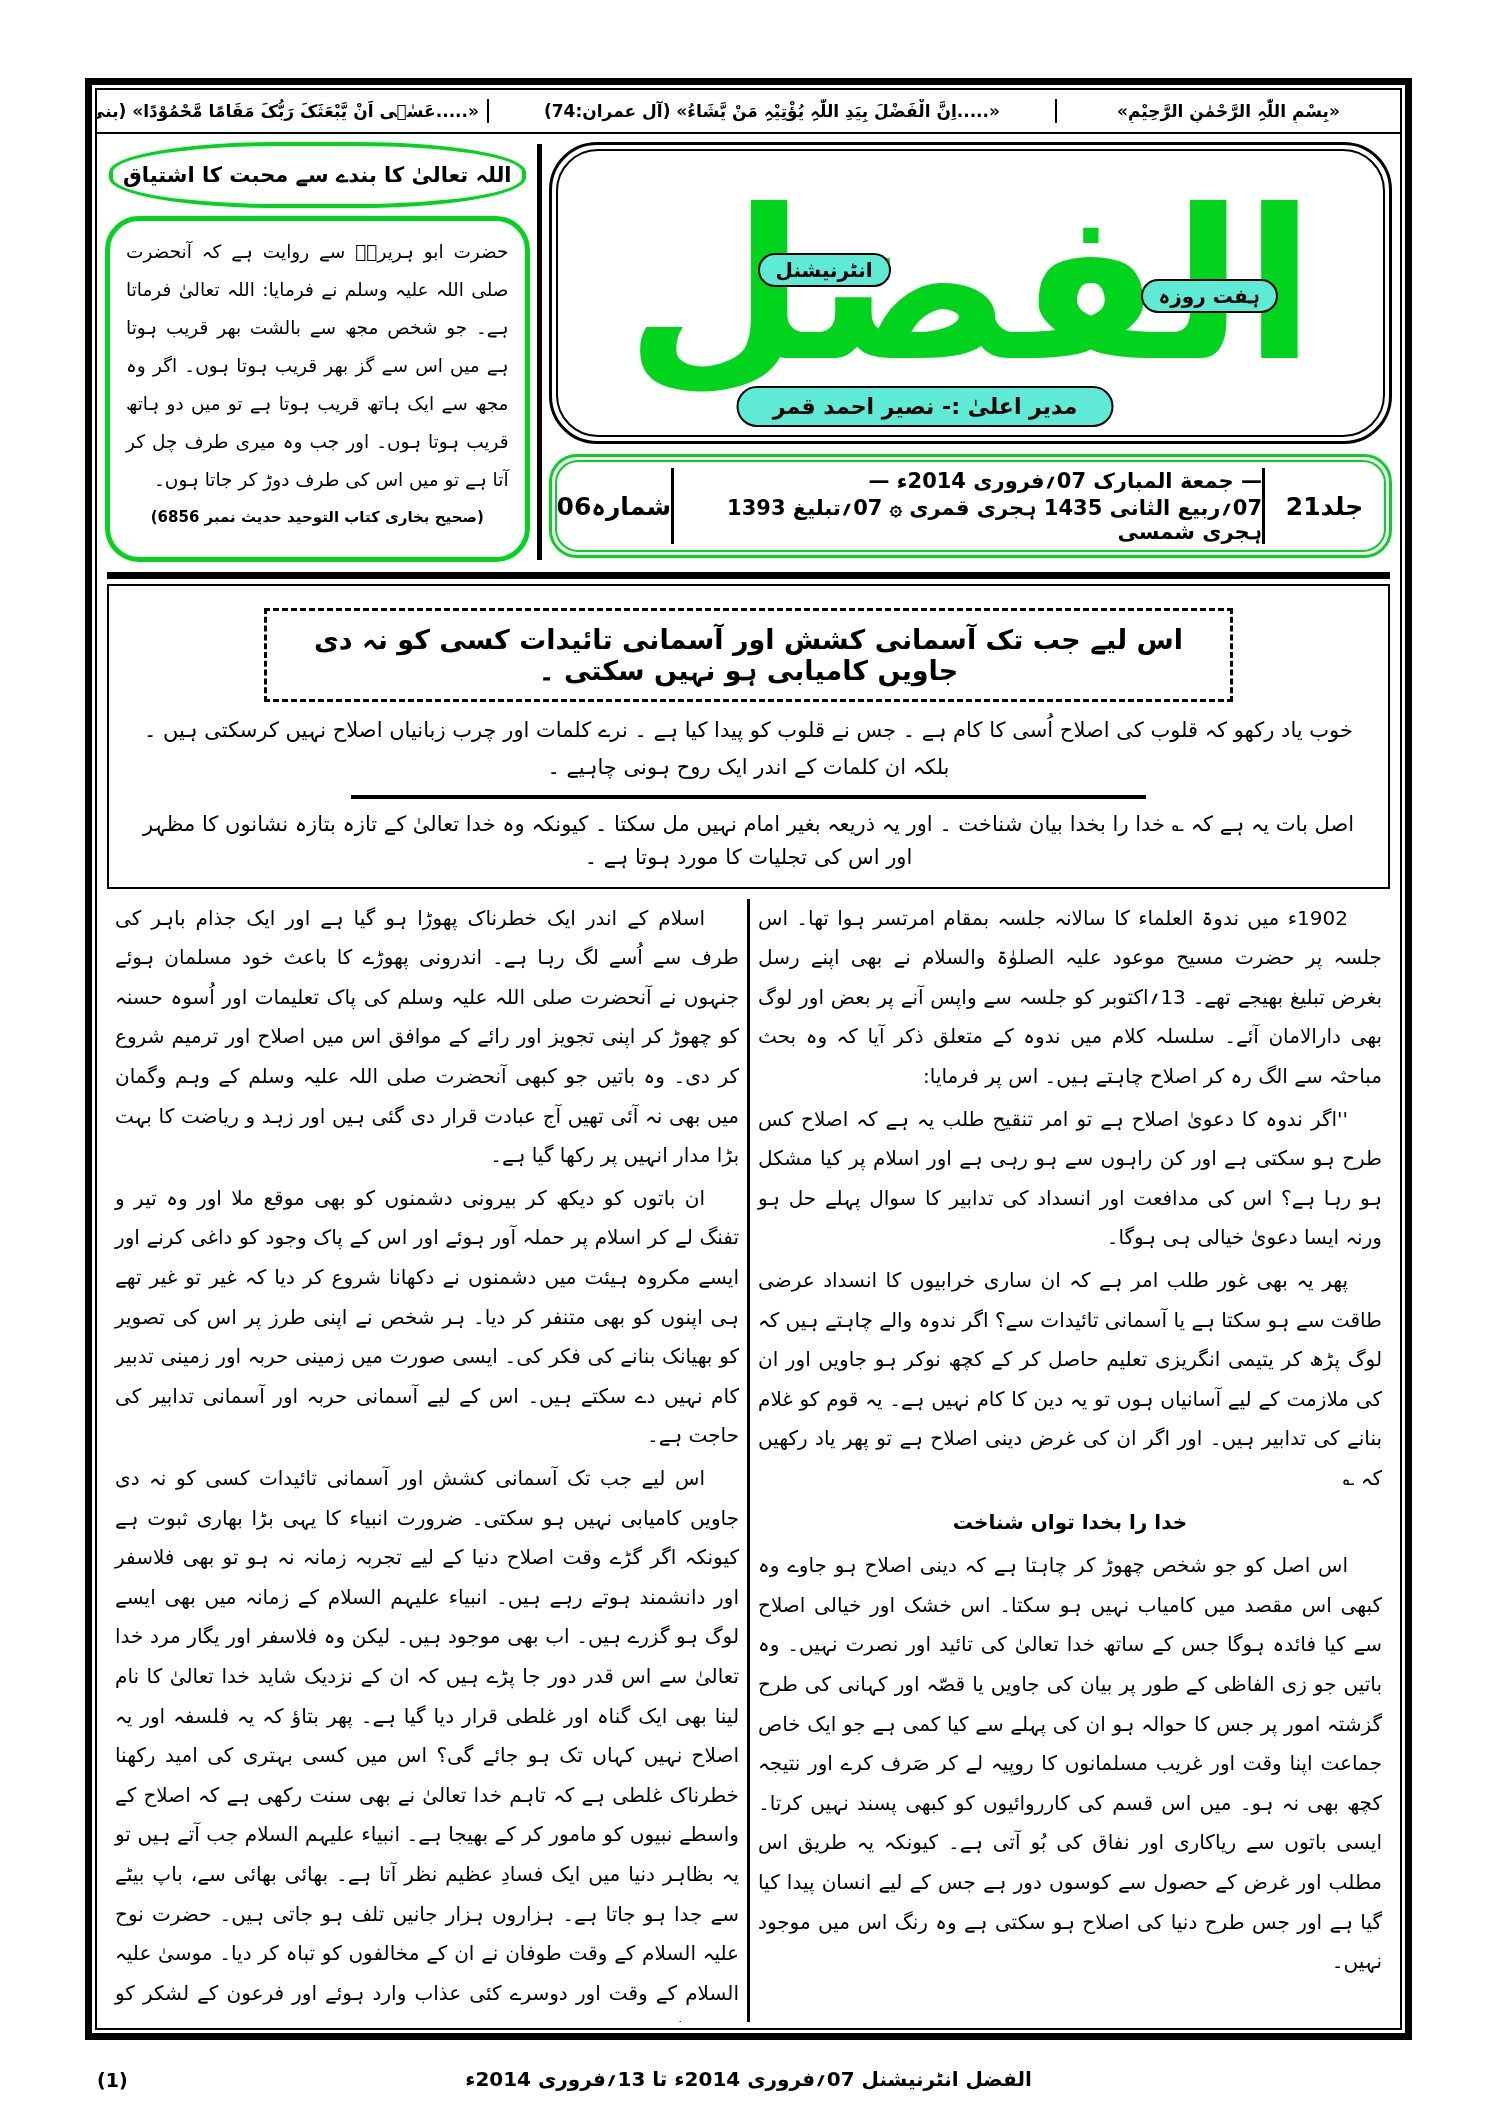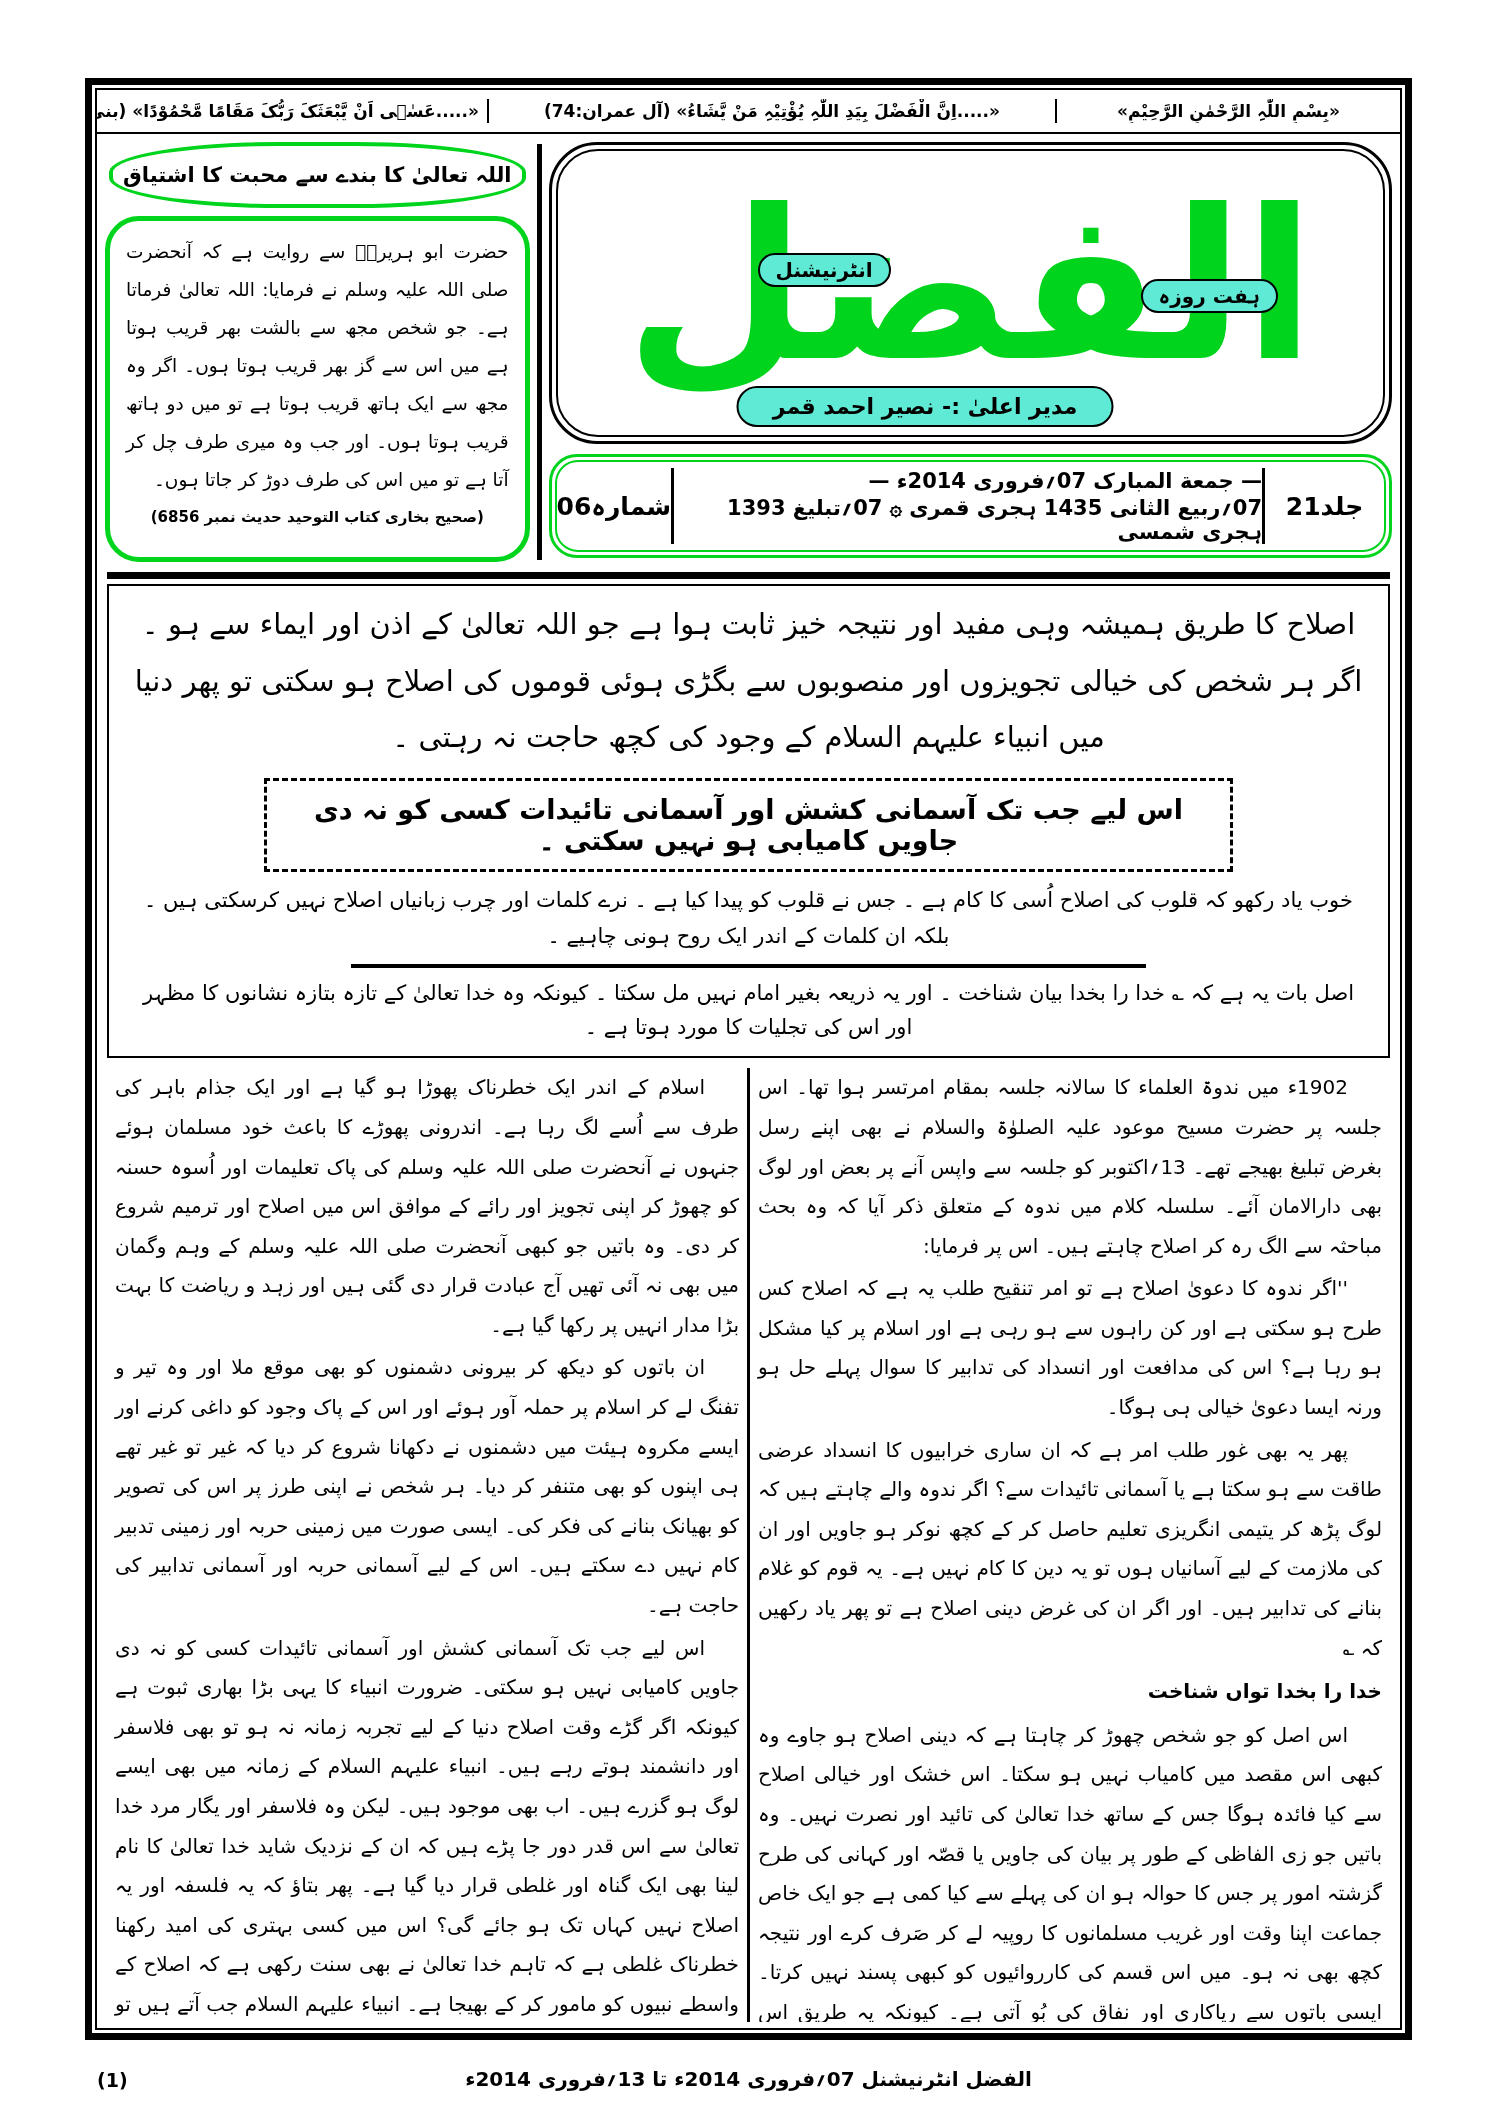--- a/index.html
+++ b/index.html
@@ -143,21 +143,21 @@
     overflow:hidden;
   }
   .col{
     flex:1;padding:0 8px;min-width:0;
     font-size:20px;line-height:1.98;text-align:justify;
     overflow:hidden;
   }
   .col-divider{flex:0 0 3px;background:var(--ink);}
   .col-para{margin-bottom:3px;text-indent:34px;}
   .col-para.subheading{
-    text-align:right;font-weight:bold;text-indent:0;
+    text-align:center;font-weight:bold;text-indent:0;
     margin:4px 0;
   }
   
   .footer{
     position:absolute;left:85px;right:85px;bottom:16px;height:34px;
     text-align:center;font-size:20px;font-weight:bold;
   }
   .page-num{position:absolute;left:12px;top:2px;font-size:19px;direction:ltr;}
 </style>
 </head>
@@ -204,21 +204,20 @@
             <div class="hadith-text">حضرت ابو ہریرہؓ سے روایت ہے کہ آنحضرت صلی اللہ علیہ وسلم نے فرمایا: اللہ تعالیٰ فرماتا ہے۔ جو شخص مجھ سے بالشت بھر قریب ہوتا ہے میں اس سے گز بھر قریب ہوتا ہوں۔ اگر وہ مجھ سے ایک ہاتھ قریب ہوتا ہے تو میں دو ہاتھ قریب ہوتا ہوں۔ اور جب وہ میری طرف چل کر آتا ہے تو میں اس کی طرف دوڑ کر جاتا ہوں۔</div>
             <div class="hadith-ref">(صحیح بخاری کتاب التوحید حدیث نمبر 6856)</div>
           </div>
         </div>
 
       </section>
 
       <div class="section-rule"></div>
 
       <section class="banner">
-        <p class="banner-p1">اصلاح کا طریق ہمیشہ وہی مفید اور نتیجہ خیز ثابت ہوا ہے جو اللہ تعالیٰ کے اذن اور ایماء سے ہو ۔ اگر ہر شخص کی خیالی تجویزوں اور منصوبوں سے بگڑی ہوئی قوموں کی اصلاح ہو سکتی تو پھر دنیا میں انبیاء علیہم السلام کے وجود کی کچھ حاجت نہ رہتی ۔</p>
         <div class="banner-boxed">اس لیے جب تک آسمانی کشش اور آسمانی تائیدات کسی کو نہ دی جاویں کامیابی ہو نہیں سکتی ۔</div>
         <p class="banner-p2">خوب یاد رکھو کہ قلوب کی اصلاح اُسی کا کام ہے ۔ جس نے قلوب کو پیدا کیا ہے ۔ نرے کلمات اور چرب زبانیاں اصلاح نہیں کرسکتی ہیں ۔ بلکہ ان کلمات کے اندر ایک روح ہونی چاہیے ۔</p>
         <div class="banner-divider"></div>
         <p class="banner-p3">اصل بات یہ ہے کہ ؎ خدا را بخدا بیان شناخت ۔ اور یہ ذریعہ بغیر امام نہیں مل سکتا ۔ کیونکہ وہ خدا تعالیٰ کے تازہ بتازہ نشانوں کا مظہر اور اس کی تجلیات کا مورد ہوتا ہے ۔</p>
       </section>
 
       <main class="columns">
         <div class="col col-right">
             <p class="col-para">1902ء میں ندوۃ العلماء کا سالانہ جلسہ بمقام امرتسر ہوا تھا۔ اس جلسہ پر حضرت مسیح موعود علیہ الصلوٰۃ والسلام نے بھی اپنے رسل بغرض تبلیغ بھیجے تھے۔ 13؍اکتوبر کو جلسہ سے واپس آنے پر بعض اور لوگ بھی دارالامان آئے۔ سلسلہ کلام میں ندوہ کے متعلق ذکر آیا کہ وہ بحث مباحثہ سے الگ رہ کر اصلاح چاہتے ہیں۔ اس پر فرمایا:</p>
             <p class="col-para">''اگر ندوہ کا دعویٰ اصلاح ہے تو امر تنقیح طلب یہ ہے کہ اصلاح کس طرح ہو سکتی ہے اور کن راہوں سے ہو رہی ہے اور اسلام پر کیا مشکل ہو رہا ہے؟ اس کی مدافعت اور انسداد کی تدابیر کا سوال پہلے حل ہو ورنہ ایسا دعویٰ خیالی ہی ہوگا۔</p>

